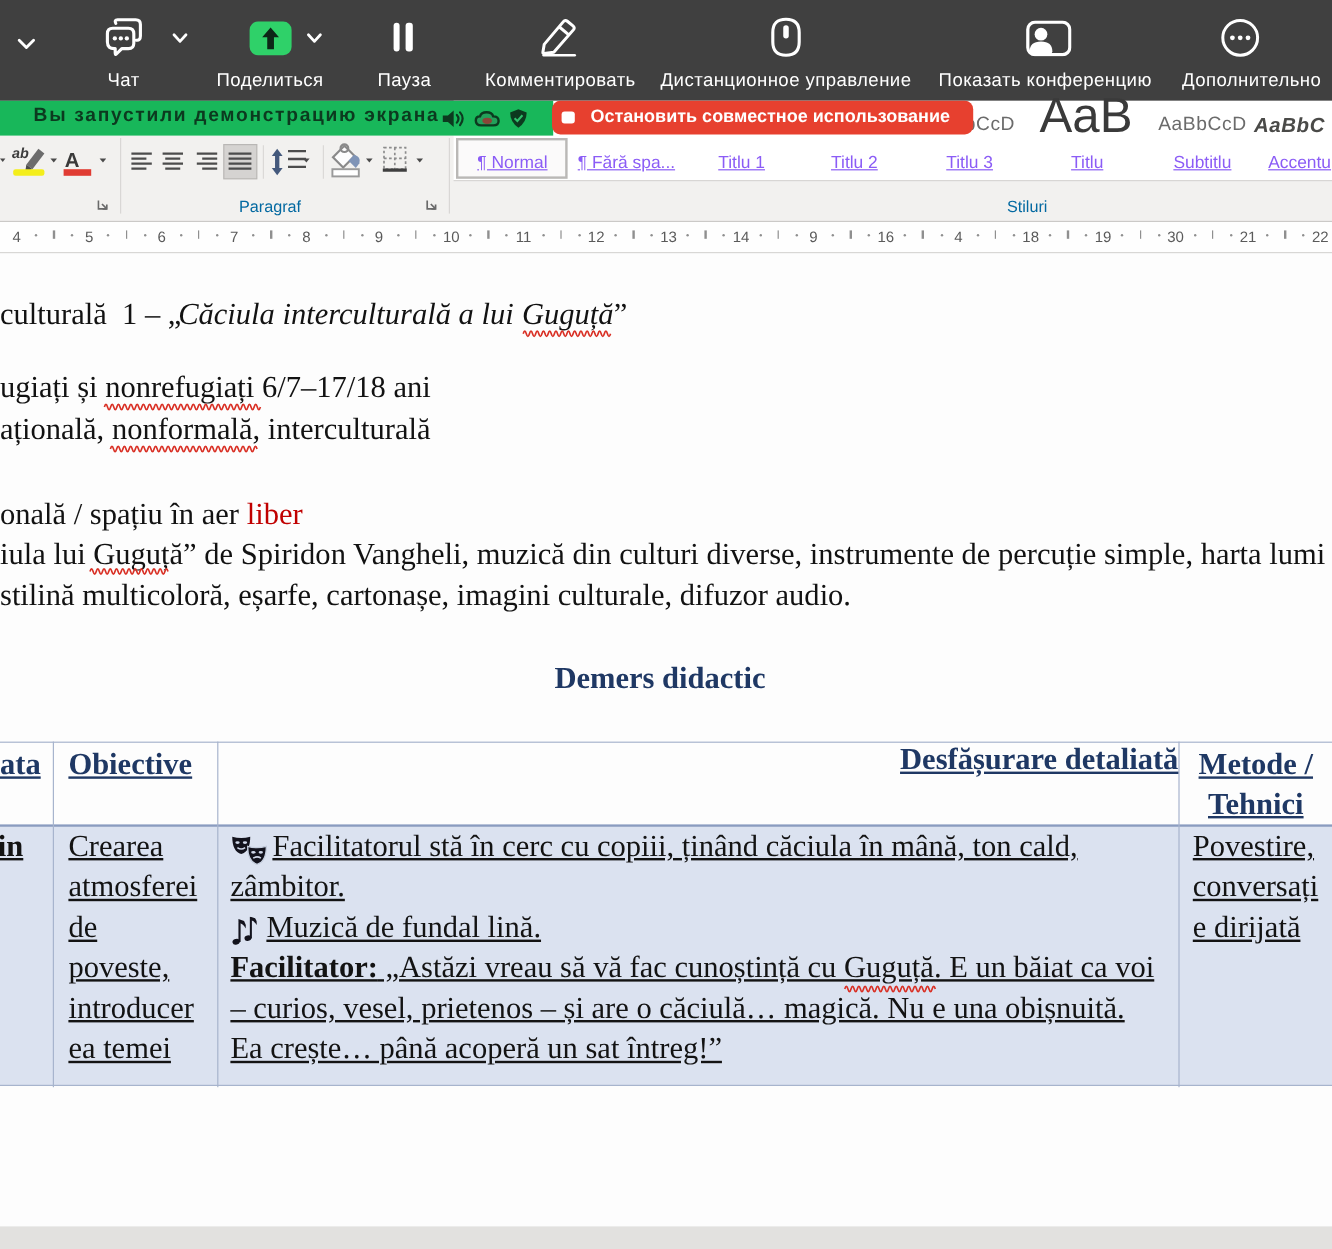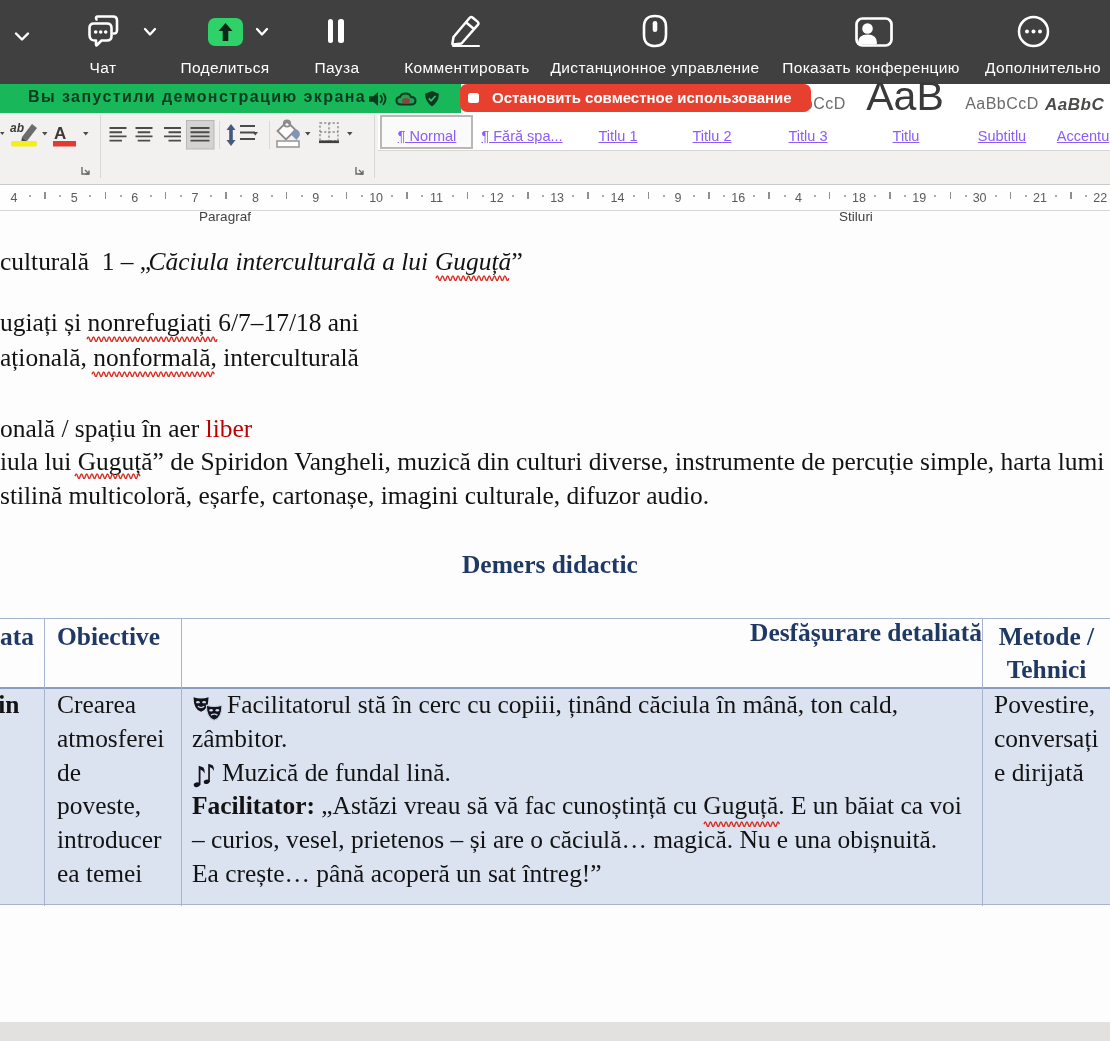--- a/index.html
+++ b/index.html
@@ -15,34 +15,34 @@
   #redbtn .stopsq{position:absolute;left:7.5px;top:8.5px;width:11px;height:10.5px;background:#fff;border-radius:2.5px;}
   
   #ribbon{position:absolute;left:0;top:113px;width:1110px;height:71px;background:#f2f1ef;}
   #ribbonline{position:absolute;left:0;top:184px;width:1110px;height:1px;background:#cbc9c7;}
   .vsep{position:absolute;top:115px;height:63px;width:1px;background:#d9d7d5;}
   #gallery{position:absolute;left:378px;top:84px;width:732px;height:66px;background:#ffffff;z-index:5;}
   #gallerybot{position:absolute;left:378px;top:150px;width:732px;height:1px;background:#d8d6d4;z-index:6;}
   .stylelabel{position:absolute;top:128px;font-size:14.5px;color:#8b5cf6;white-space:nowrap;transform:translateX(-50%);z-index:7;text-decoration:underline;}
   .sprev{position:absolute;top:95px;font-size:16px;letter-spacing:0.5px;color:#6b6b6b;white-space:nowrap;transform:translateX(-50%);z-index:6;}
   #normbox{position:absolute;left:380px;top:114.5px;width:93px;height:34px;border:2px solid #bab8b6;background:#fbfafa;box-sizing:border-box;z-index:6;}
-  .grouplabel{position:absolute;top:165px;font-size:13.5px;color:#404040;transform:translateX(-50%);z-index:7;margin-top:44px;}
+  .grouplabel{position:absolute;top:165px;font-size:13.5px;color:#0369a1;transform:translateX(-50%);z-index:7;}
   
   #rulerwrap{position:absolute;left:0;top:185px;width:1110px;height:25px;background:#fefefe;border-bottom:1.5px solid #d8d7d5;}
   .rn{position:absolute;top:6px;width:20px;text-align:center;font-size:12.5px;color:#5a5a5a;}
   .rd{position:absolute;top:10px;width:2px;height:2px;background:#8f8f8f;border-radius:50%;}
   .rt{position:absolute;top:7px;width:1.5px;height:7px;background:#8f8f8f;}
   
   .doc{position:absolute;font-family:"Liberation Serif",serif;font-size:25.45px;line-height:28px;color:#121212;white-space:nowrap;z-index:2;}
   .navy{color:#1f3864;font-weight:bold;}
   .red{color:#c00000;}
   
   .tline{position:absolute;background:#a7b4cd;z-index:3;}
   #tfill{position:absolute;left:0;top:689px;width:1110px;height:215.5px;background:#dbe2f0;z-index:1;}
-  .cell{position:absolute;font-family:"Liberation Serif",serif;font-size:25.45px;line-height:33.7px;color:#131313;z-index:4;}
+  .cell{position:absolute;font-family:"Liberation Serif",serif;font-size:25.45px;line-height:33.7px;color:#131313;z-index:4;text-decoration:underline;}
   .cell.navy{color:#1f3864;}
   #bottombar{position:absolute;left:0;top:1022px;width:1110px;height:19px;background:#e2e1df;}
 </style></head>
 <body>
 <div id="stage">
 
 <div id="topbar">
   <svg class="abs" style="left:14px;top:31px" width="16" height="11" viewBox="0 0 16 11">
         <path d="M2 2.5 L8 8.5 L14 2.5" fill="none" stroke="#fff" stroke-width="2.4" stroke-linecap="round" stroke-linejoin="round"></path>
       </svg>

